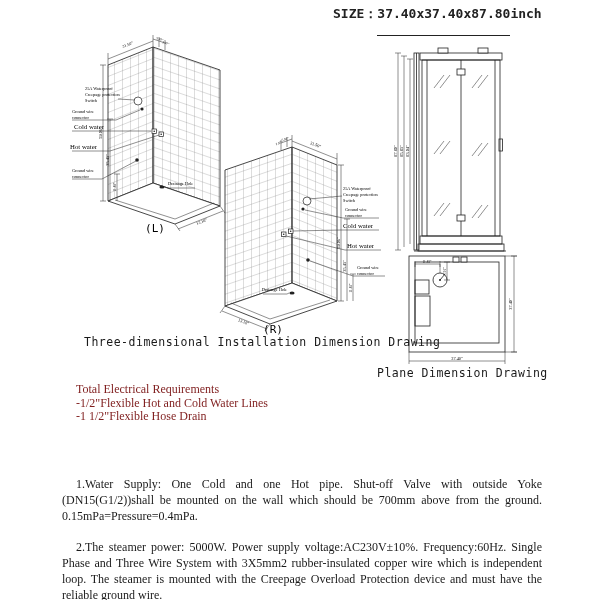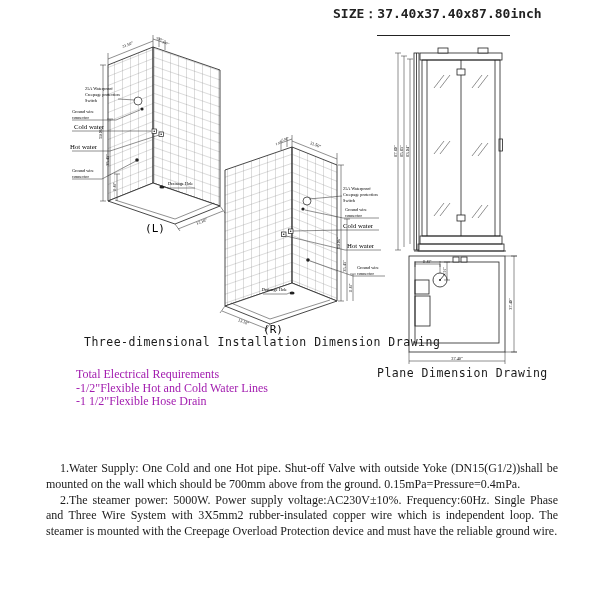--- a/index.html
+++ b/index.html
@@ -10,25 +10,25 @@
   
   .size-title { left:333px; top:5px; font:bold 13px "DejaVu Sans Mono", monospace; color:#222; white-space:nowrap; }
   .size-title .val { border-bottom:1.5px solid #222; padding-bottom:14px; }
 
   
   .cap-mono { font:11.5px "DejaVu Sans Mono", monospace; letter-spacing:.5px; color:#1a1a1a; white-space:nowrap; }
   #iso-caption  { left:84px;  top:335px; }
   #plan-caption { left:377px; top:366px; }
 
   
-  #specs { left:76px; top:368px; font:12px/13.6px "Liberation Serif", serif; color:#a21caf; white-space:nowrap; }
+  #specs { left:76px; top:383px; font:12px/13.6px "Liberation Serif", serif; color:#7f1d1d; white-space:nowrap; }
 
   
   #notes { left:46px; top:461px; width:512px; font:12px/15.8px "Liberation Serif", serif; color:#1a1a1a; text-align:justify; }
-  #notes p { margin:0; text-indent:14px; }
+  #notes p { margin:16px; text-indent:14px; }
 
   
   svg { overflow:visible; }
   .grid  { stroke:#787878; stroke-width:.5; fill:none; }
   .wall  { stroke:#333; stroke-width:.9; }
   .thin  { stroke:#333; stroke-width:.55; fill:none; }
   .line  { stroke:#222; stroke-width:.8; fill:none; }
   .fix   { fill:#fff; stroke:#222; stroke-width:.7; }
   .dot   { fill:#222; stroke:none; }
   .st  { font:4.3px "Liberation Serif", serif; }   

